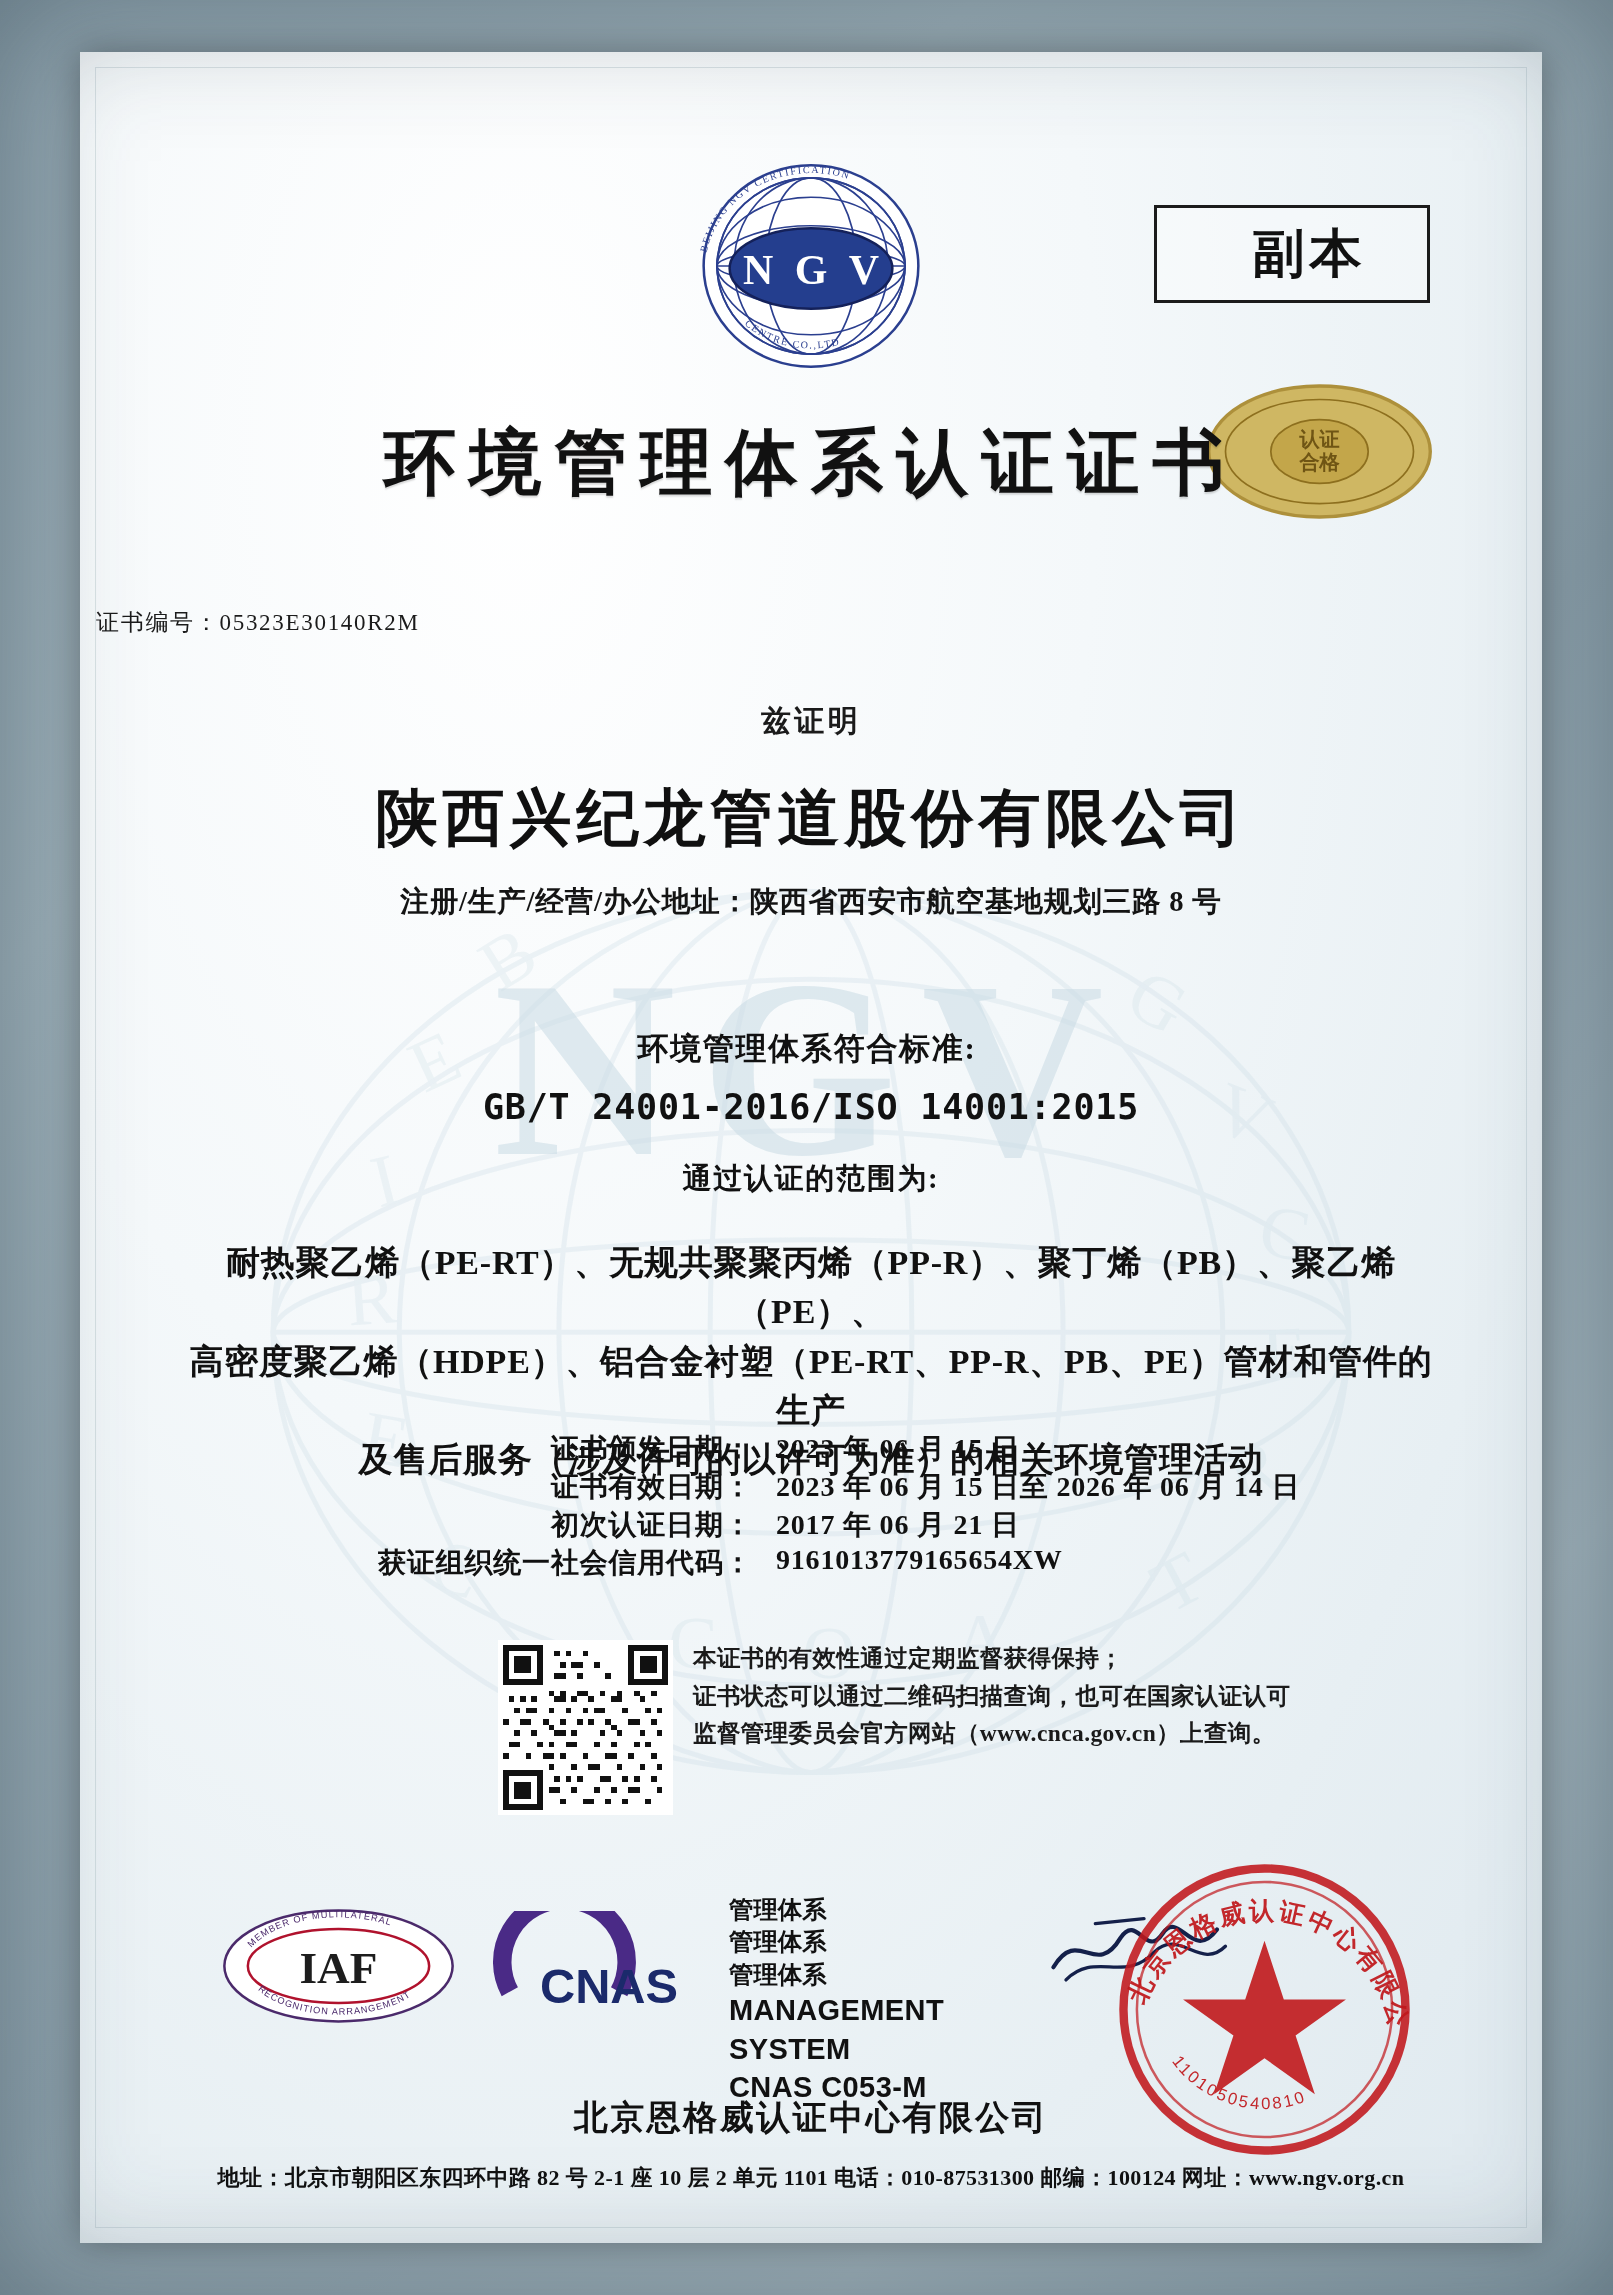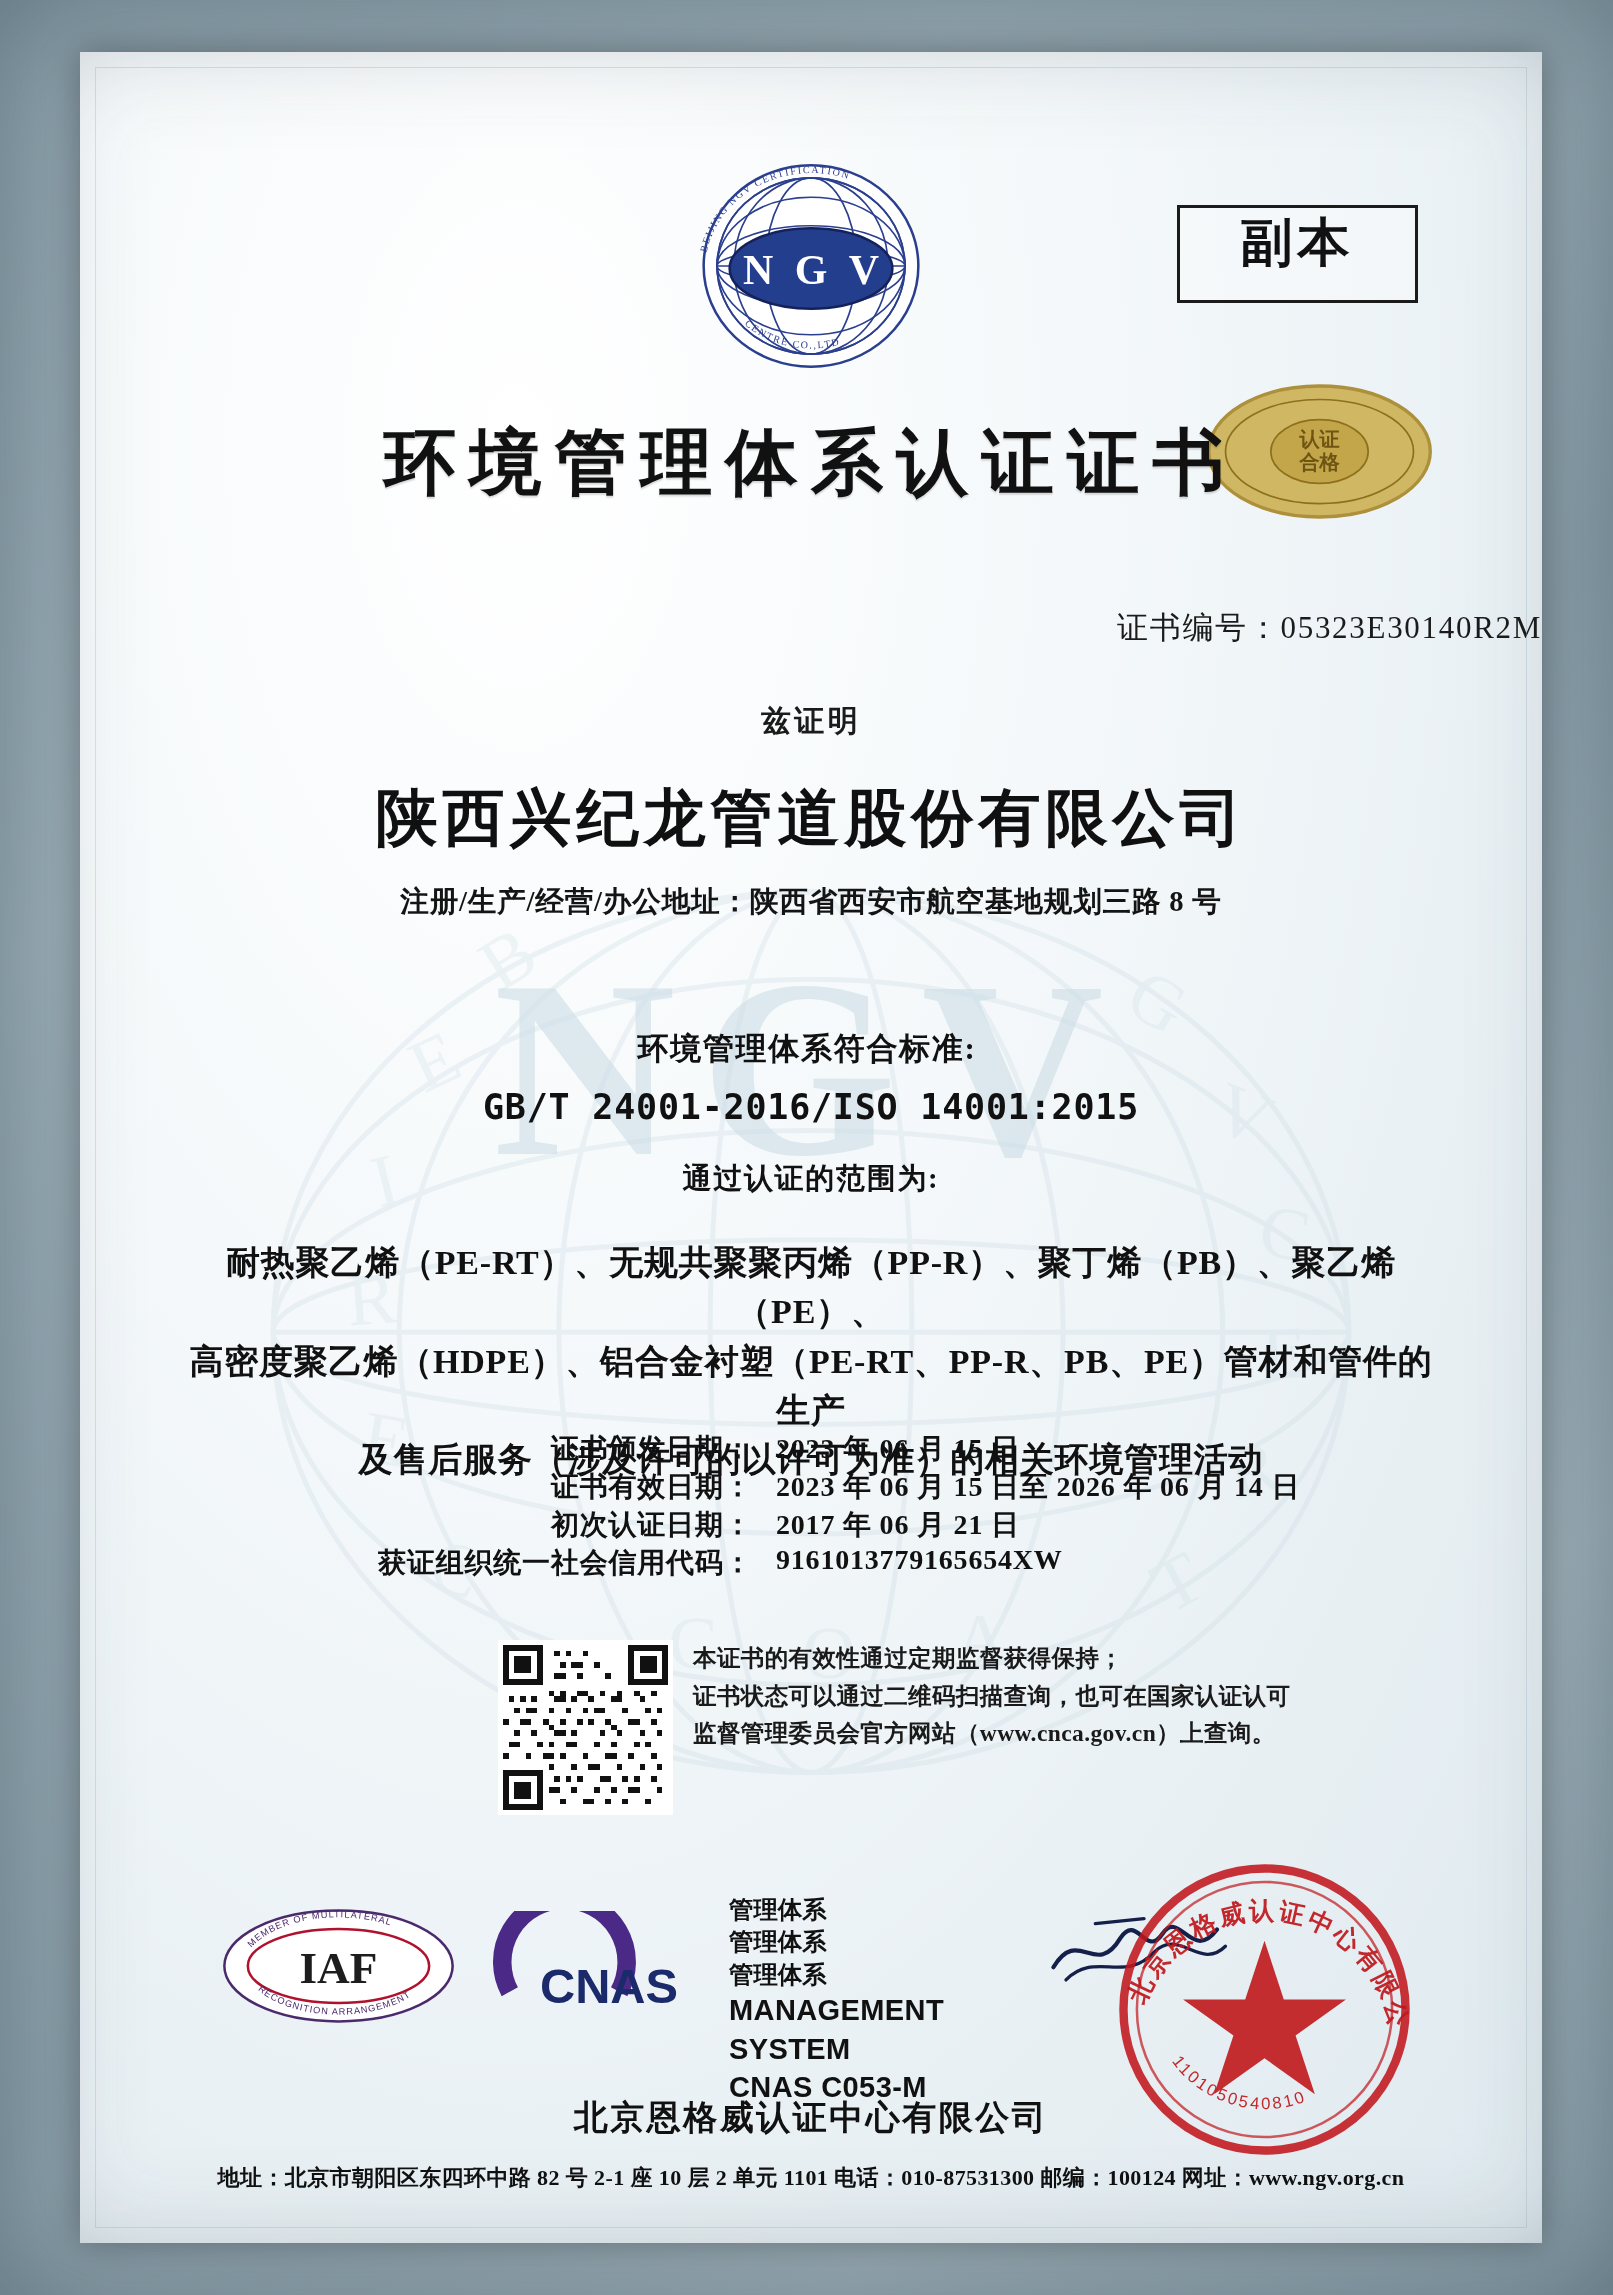--- a/index.html
+++ b/index.html
@@ -36,37 +36,38 @@
   .wm-letters{
     position:absolute;left:50%;top:891px;transform:translateX(-50%);
     width:1008px;text-align:center;
     font-family:"Liberation Serif",serif;
     font-size:252px;font-weight:700;letter-spacing:25px;
     color:#c9dbe4;opacity:.55;pointer-events:none;line-height:1;
   }
   
   .ngv-logo{position:absolute;left:50%;top:109px;transform:translateX(-50%);width:260px;height:210px;}
   .copy-box{
-    position:absolute;right:124px;top:153px;
+    position:absolute;right:112px;top:153px;
     width:235px;height:92px;border:3.4px solid #1b1b1b;
-    display:flex;justify-content:center;
+    display:flex;align-items:center;justify-content:center;
     background:rgba(255,255,255,.35);
+    padding-left:35px;
   }
   .copy-box span{font-family:"Liberation Sans",sans-serif;font-size:52px;font-weight:700;color:#111;letter-spacing:5px;}
   .gold-seal{position:absolute;right:105px;top:328px;width:235px;height:143px;}
 
   .title{
     position:absolute;left:0;right:0;top:363px;text-align:center;
     font-size:72px;font-weight:700;letter-spacing:13.4px;color:#111;
     font-family:"Liberation Serif",serif;
     text-shadow:0 1.7px 1.7px rgba(0,0,0,.15);
   }
   .cert-no{
-    position:absolute;left:0;right:0;top:555px;text-align:right;
-    font-size:31px;color:#1b1b1b;letter-spacing:1.7px;padding-left:16px;
+    position:absolute;left:0;right:0;top:555px;text-align:left;
+    font-size:23px;color:#1b1b1b;letter-spacing:1.7px;padding-left:16px;
   }
   .hereby{
     position:absolute;left:0;right:0;top:649px;text-align:center;
     font-size:30px;color:#1b1b1b;letter-spacing:3.4px;font-weight:700;
   }
   .company{
     position:absolute;left:0;right:0;top:724px;text-align:center;
     font-size:62px;font-weight:700;color:#101010;letter-spacing:5px;
   }
   .address{

